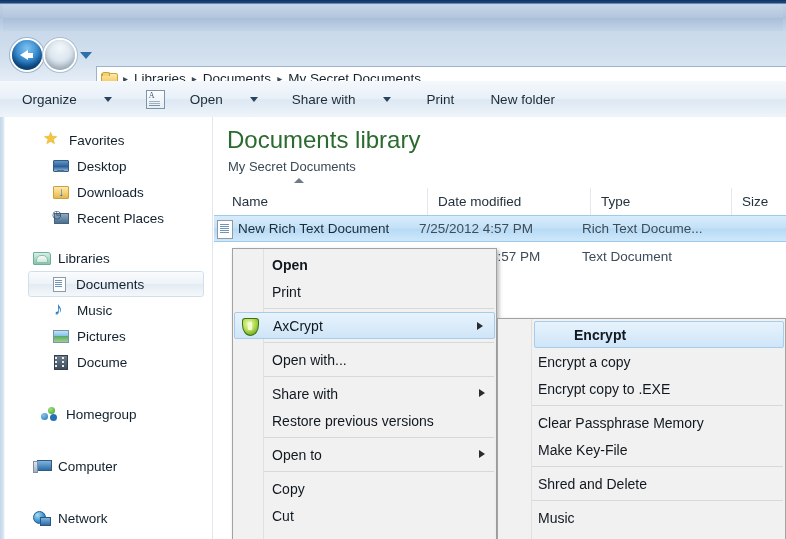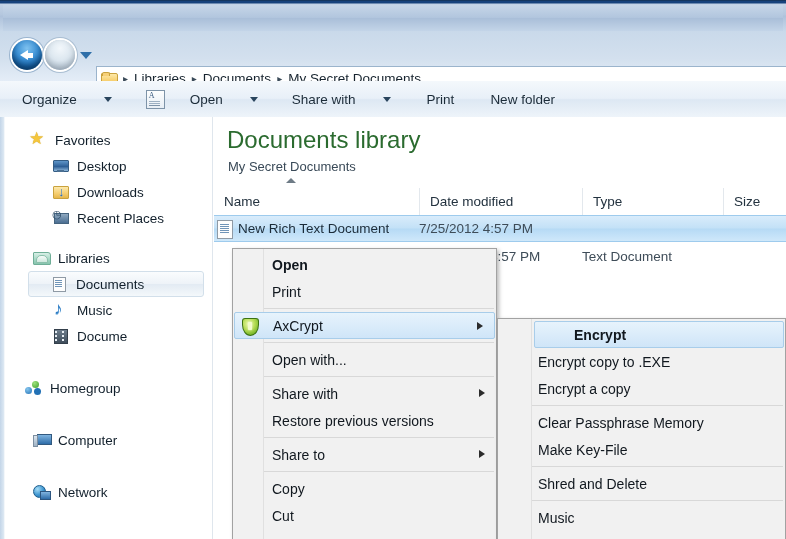--- a/index.html
+++ b/index.html
@@ -274,21 +274,21 @@
   .lib-title {
     position: absolute; left: 13px; top: 9px;
     font-size: 24px; color: #2b6b2f; font-weight: normal;
     font-family: "Liberation Sans", sans-serif;
   }
   .lib-sub {
     position: absolute; left: 14px; top: 42px;
     font-size: 13px; color: #3a4a58;
   }
   .col-head {
-    position: absolute; left: 0; top: 71px; right: 0; height: 27px;
+    position: absolute; left: 8px; top: 71px; right: 0; height: 27px;
     border-bottom: 1px solid #d6dde4;
     background: #ffffff;
   }
   .col {
     position: absolute; top: 0; height: 27px;
     font-size: 13.5px; color: #23323f; line-height: 27px;
     padding-left: 10px; box-sizing: border-box;
     border-left: 1px solid #e3e8ed;
   }
   .col.first { border-left: none; }
@@ -442,21 +442,21 @@
     <div class="cmd" style="margin-left:16px">
       <span>New folder</span>
     </div>
   </div>
 
   <div class="body-area">
 
     <div class="sidebar">
       <div class="edge-strip"></div>
 
-      <div class="nav-item" style="padding-left:30px">
+      <div class="nav-item" style="padding-left:44px">
         <span class="ico ico-star"></span>
         <span>Favorites</span>
       </div>
       <div class="nav-item l2">
         <span class="ico ico-desktop"></span>
         <span>Desktop</span>
       </div>
       <div class="nav-item l2">
         <span class="ico ico-downloads"></span>
         <span>Downloads</span>
@@ -474,27 +474,31 @@
       </div>
       <div class="nav-item sel">
         <span class="ico ico-doc"></span>
         <span>Documents</span>
       </div>
       <div class="nav-item l2">
         <span class="ico ico-music"></span>
         <span>Music</span>
       </div>
       <div class="nav-item l2">
+        <span class="ico ico-pictures"></span>
+        <span>Pictures</span>
+      </div>
+      <div class="nav-item l2">
         <span class="ico ico-videos"></span>
         <span>Docume</span>
       </div>
 
       <div class="nav-gap" style="height:26px"></div>
 
-      <div class="nav-item" style="padding-left:25px">
+      <div class="nav-item" style="padding-left:41px">
         <span class="ico ico-homegroup"></span>
         <span>Homegroup</span>
       </div>
 
       <div class="nav-gap" style="height:26px"></div>
 
       <div class="nav-item" style="padding-left:33px">
         <span class="ico ico-computer"></span>
         <span>Computer</span>
       </div>
@@ -524,20 +528,21 @@
         </div>
         <div class="col" style="left:509px; width:63px">
           <span>Size</span>
         </div>
       </div>
 
       <div class="row sel" style="top:98px">
         <span class="file-ico"></span>
         <span class="cell" style="left:24px">New Rich Text Document</span>
         <span class="cell muted" style="left:205px">7/25/2012 4:57 PM</span>
+        <span class="cell muted" style="left:368px">Rich Text Docume...</span>
         <span class="cell" style="left:509px"></span>
       </div>
 
       <div class="row" style="top:126px">
         <span class="cell" style="left:24px"></span>
         <span class="cell muted" style="left:276px">4:57 PM</span>
         <span class="cell muted" style="left:368px">Text Document</span>
         <span class="cell" style="left:509px"></span>
       </div>
     </div>
@@ -569,45 +574,45 @@
     <div class="mi">
       <span>Share with</span>
       <span class="arrow"></span>
     </div>
     <div class="mi">
       <span>Restore previous versions</span>
     </div>
     <div class="msep"></div>
 
     <div class="mi">
-      <span>Share to</span>
+      <span>Open to</span>
       <span class="arrow"></span>
     </div>
     <div class="msep"></div>
 
     <div class="mi">
       <span>Copy</span>
     </div>
     <div class="mi">
       <span>Cut</span>
     </div>
   </div>
 
   <div class="submenu" style="height:230px">
     <div class="sub-gutter"></div>
 
     <div class="mi bold hl">
       <span>Encrypt</span>
     </div>
     <div class="mi">
+      <span>Encrypt a copy</span>
+    </div>
+    <div class="mi">
       <span>Encrypt copy to .EXE</span>
     </div>
-    <div class="mi">
-      <span>Encrypt a copy</span>
-    </div>
     <div class="msep"></div>
 
     <div class="mi">
       <span>Clear Passphrase Memory</span>
     </div>
     <div class="mi">
       <span>Make Key-File</span>
     </div>
     <div class="msep"></div>
 

